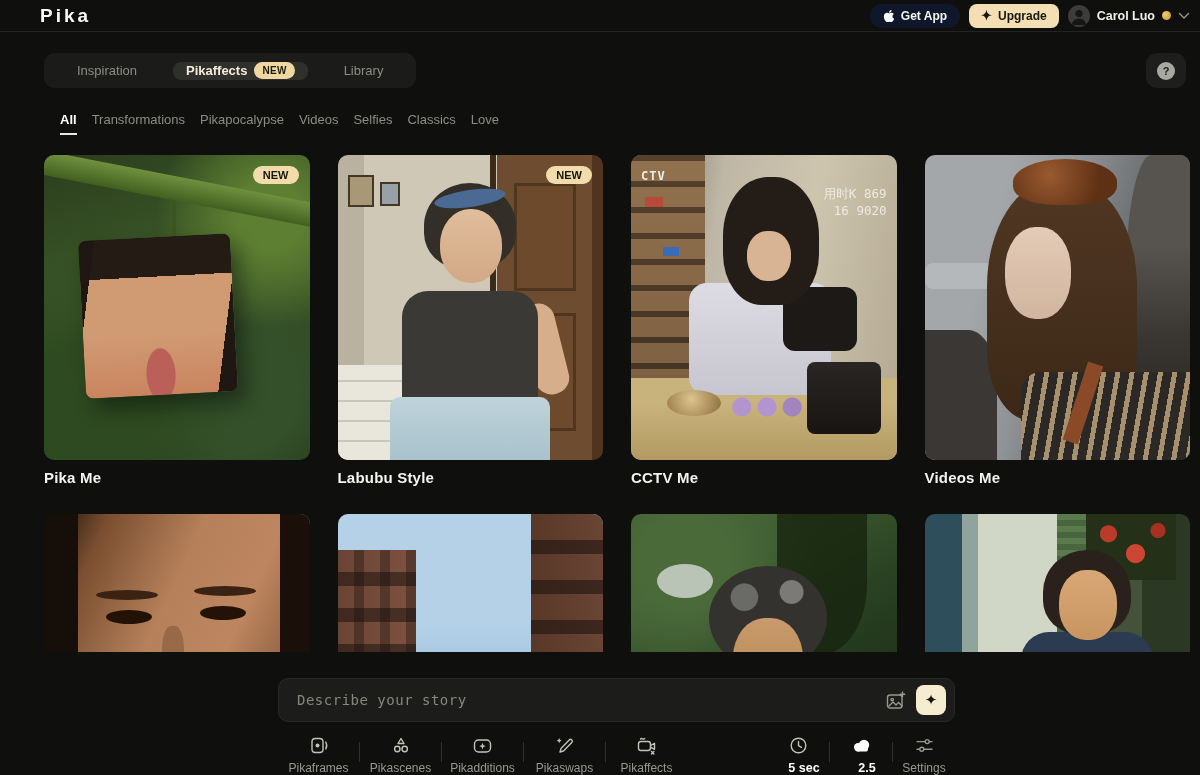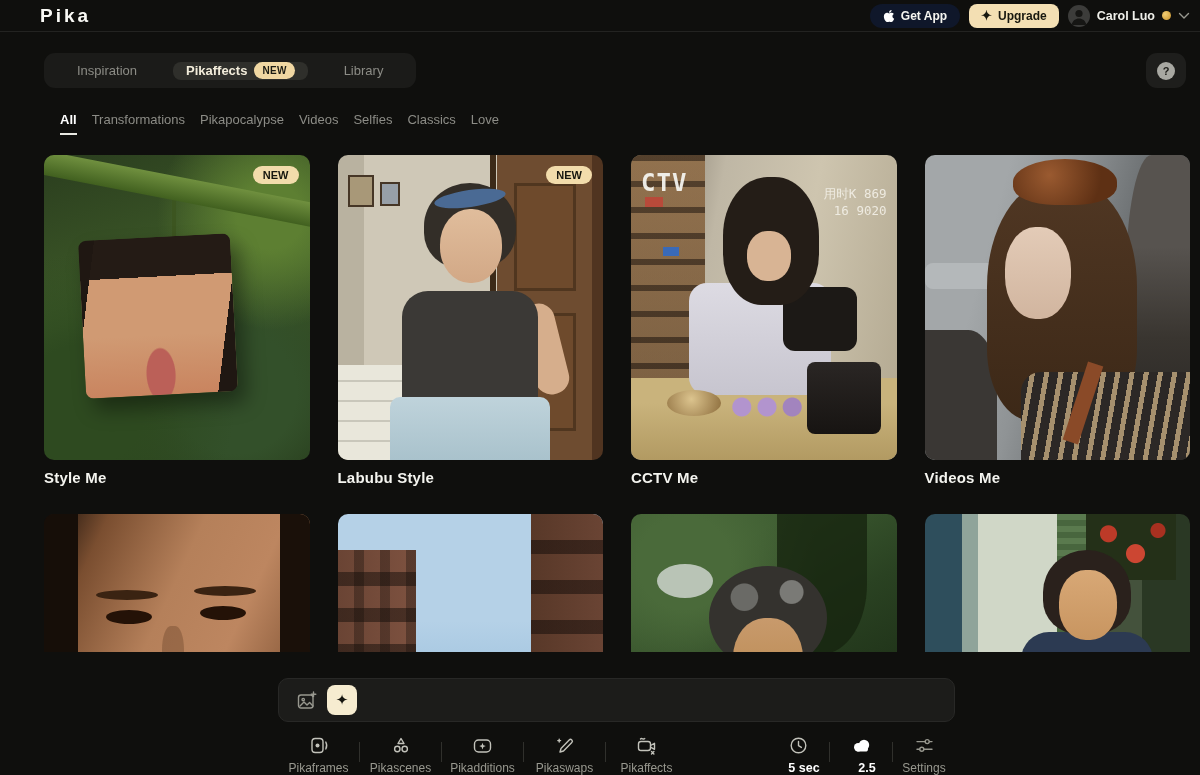--- a/index.html
+++ b/index.html
@@ -109,21 +109,21 @@
   .p3-counter { left:0; bottom:0; width:100%; height:82px; background:linear-gradient(180deg,#c9b37c 0 30%,#b29a62); }
   .p3-bowl { left:36px; bottom:44px; width:54px; height:26px; border-radius:50%;
     background:radial-gradient(circle at 45% 35%, #dcc48e, #8a6a3a); }
   .p3-discs { left:100px; bottom:42px; width:72px; height:22px;
     background:radial-gradient(circle at 15% 50%, #b294ce 0 9px, transparent 10px),
       radial-gradient(circle at 50% 50%, #b294ce 0 9px, transparent 10px),
       radial-gradient(circle at 85% 50%, #a284be 0 9px, transparent 10px); }
   .p3-printer { right:16px; bottom:26px; width:74px; height:72px; border-radius:8px;
     background:linear-gradient(180deg,#2a2624,#171412); }
   .cctv-left { position:absolute; top:14px; left:10px; z-index:4; font-family:"DejaVu Sans Mono",monospace;
-    font-size:24px; font-weight:700; color:#f8f8f4; opacity:.92; letter-spacing:1px; }
+    font-size:12px; font-weight:700; color:#f8f8f4; opacity:.92; letter-spacing:1px; }
   .cctv-right { position:absolute; top:30px; right:10px; z-index:4; text-align:right;
     font-family:"DejaVu Sans Mono",monospace; font-size:12.5px; line-height:17px; color:#f2efe6; opacity:.92; }
 
   
   .p4 { background:linear-gradient(105deg,#a3a7a9 0 25%,#8f9395 45%,#65696b 70%,#46484a 100%); }
   .p4-horizon { left:0; top:108px; width:110px; height:26px; background:#c3c7c9; opacity:.55; border-radius:8px; }
   .p4-rocks-r { right:0; top:0; width:64px; height:100%; border-radius:40% 0 0 0;
     background:linear-gradient(180deg,#57534f 0 30%,#393530 60%,#242220); }
   .p4-rocks-l { left:0; bottom:0; width:72px; height:130px; border-radius:0 40% 0 0; background:#3a3734; }
   .p4-hair { left:62px; top:26px; width:150px; height:240px; border-radius:44% 44% 30% 30%;
@@ -279,21 +279,21 @@
 
   <div class="grid">
 
     <div class="card">
       <div class="photo p1">
         <div class="p1-vine"></div>
           <div class="p1-branch"></div>
           <div class="p1-cube"></div>
         <span class="photo-badge">NEW</span>
       </div>
-      <div class="card-title">Style Me</div>
+      <div class="card-title">Pika Me</div>
     </div>
 
     <div class="card">
       <div class="photo p2">
         <div class="p2-frame1"></div>
           <div class="p2-frame2"></div>
           <div class="p2-tiles"></div>
         <div class="p2-doorframe"></div>
           <div class="p2-panel1"></div>
           <div class="p2-panel2"></div>
@@ -384,20 +384,21 @@
           <div class="p8-hair"></div>
           <div class="p8-face"></div>
       </div>
     </div>
 
   </div>
 
   <div class="footer">
 
     <div class="prompt-bar">
+      <input class="prompt-input" type="text" placeholder="Describe your story" style="">
       <button class="icon-btn">
         <svg class="stroke-dim" width="20" height="19" viewBox="0 0 20 19">
           <rect x="1.5" y="4" width="14.5" height="13" rx="2.5"></rect>
           <circle cx="6.2" cy="8.6" r="1.2"></circle>
           <path d="M3 15l4-4 3 3 2.6-2.6 3.4 3.6"></path>
           <path d="M16.5 1v4.6M14.2 3.3h4.6"></path>
         </svg>
       </button>
       <button class="gen-btn"></button>
     </div>

